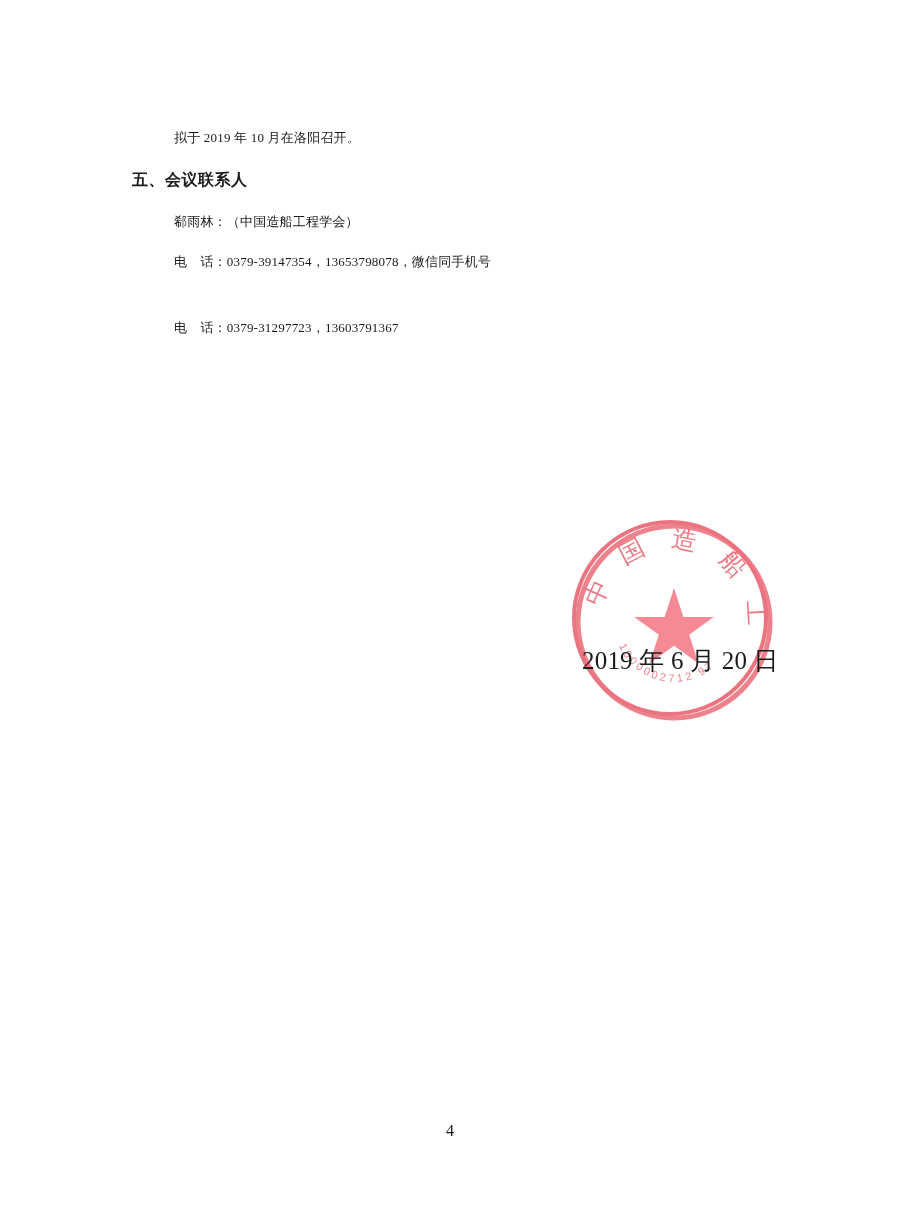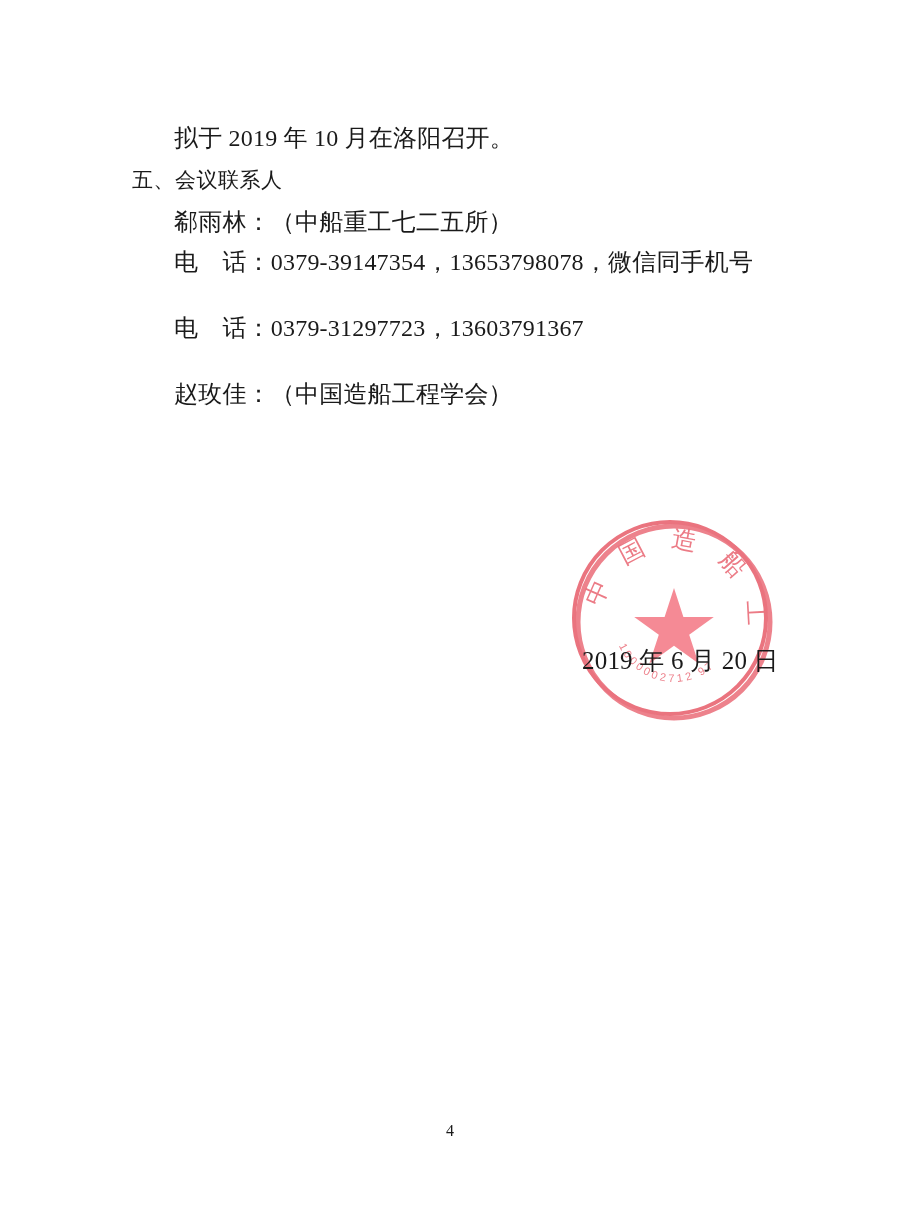--- a/index.html
+++ b/index.html
@@ -20,31 +20,31 @@
     inset: 0;
     background: #ffffff;
   }
   .content {
     position: absolute;
     left: 132px;
     top: 118px;
     width: 640px;
   }
   .line {
-    font-size: 24px;
+    font-size: 13px;
     line-height: 40px;
     white-space: pre;
     letter-spacing: 0.2px;
   }
   .indent {
     padding-left: 42px;
   }
   .section-heading {
-    font-size: 21px;
-    font-weight: normal;
+    font-size: 16px;
+    font-weight: bold;
     line-height: 44px;
     white-space: pre;
     letter-spacing: 0.5px;
   }
   .gap-md { height: 26px; }
 
   
   .stamp-area {
     position: absolute;
     left: 560px;
@@ -97,30 +97,29 @@
 <body>
 
 <div class="page">
 
   <div class="content">
 
     <div class="line indent">拟于 2019 年 10 月在洛阳召开。</div>
 
     <div class="section-heading">五、会议联系人</div>
 
-    <div class="line indent">郗雨林：（中船重工七二五所）</div>
+    <div class="line indent">郗雨林：（中国造船工程学会）</div>
     <div class="line indent">电　话：0379-39147354，13653798078，微信同手机号</div>
 
     <div class="gap-md"></div>
 
     <div class="line indent">电　话：0379-31297723，13603791367</div>
 
     <div class="gap-md"></div>
 
-    <div class="line indent">赵玫佳：（中国造船工程学会）</div>
 
   </div>
 
   <div class="stamp-area">
     <div class="stamp">
       <div class="stamp-inner">
         <svg width="204" height="204" viewBox="0 0 204 204" xmlns="http://www.w3.org/2000/svg">
           <defs>
             <path id="arcTop" d="M 28,102 A 74,74 0 0 1 176,102" fill="none"></path>
             <path id="arcBottom" d="M 42,102 A 60,60 0 0 0 162,102" fill="none"></path>

